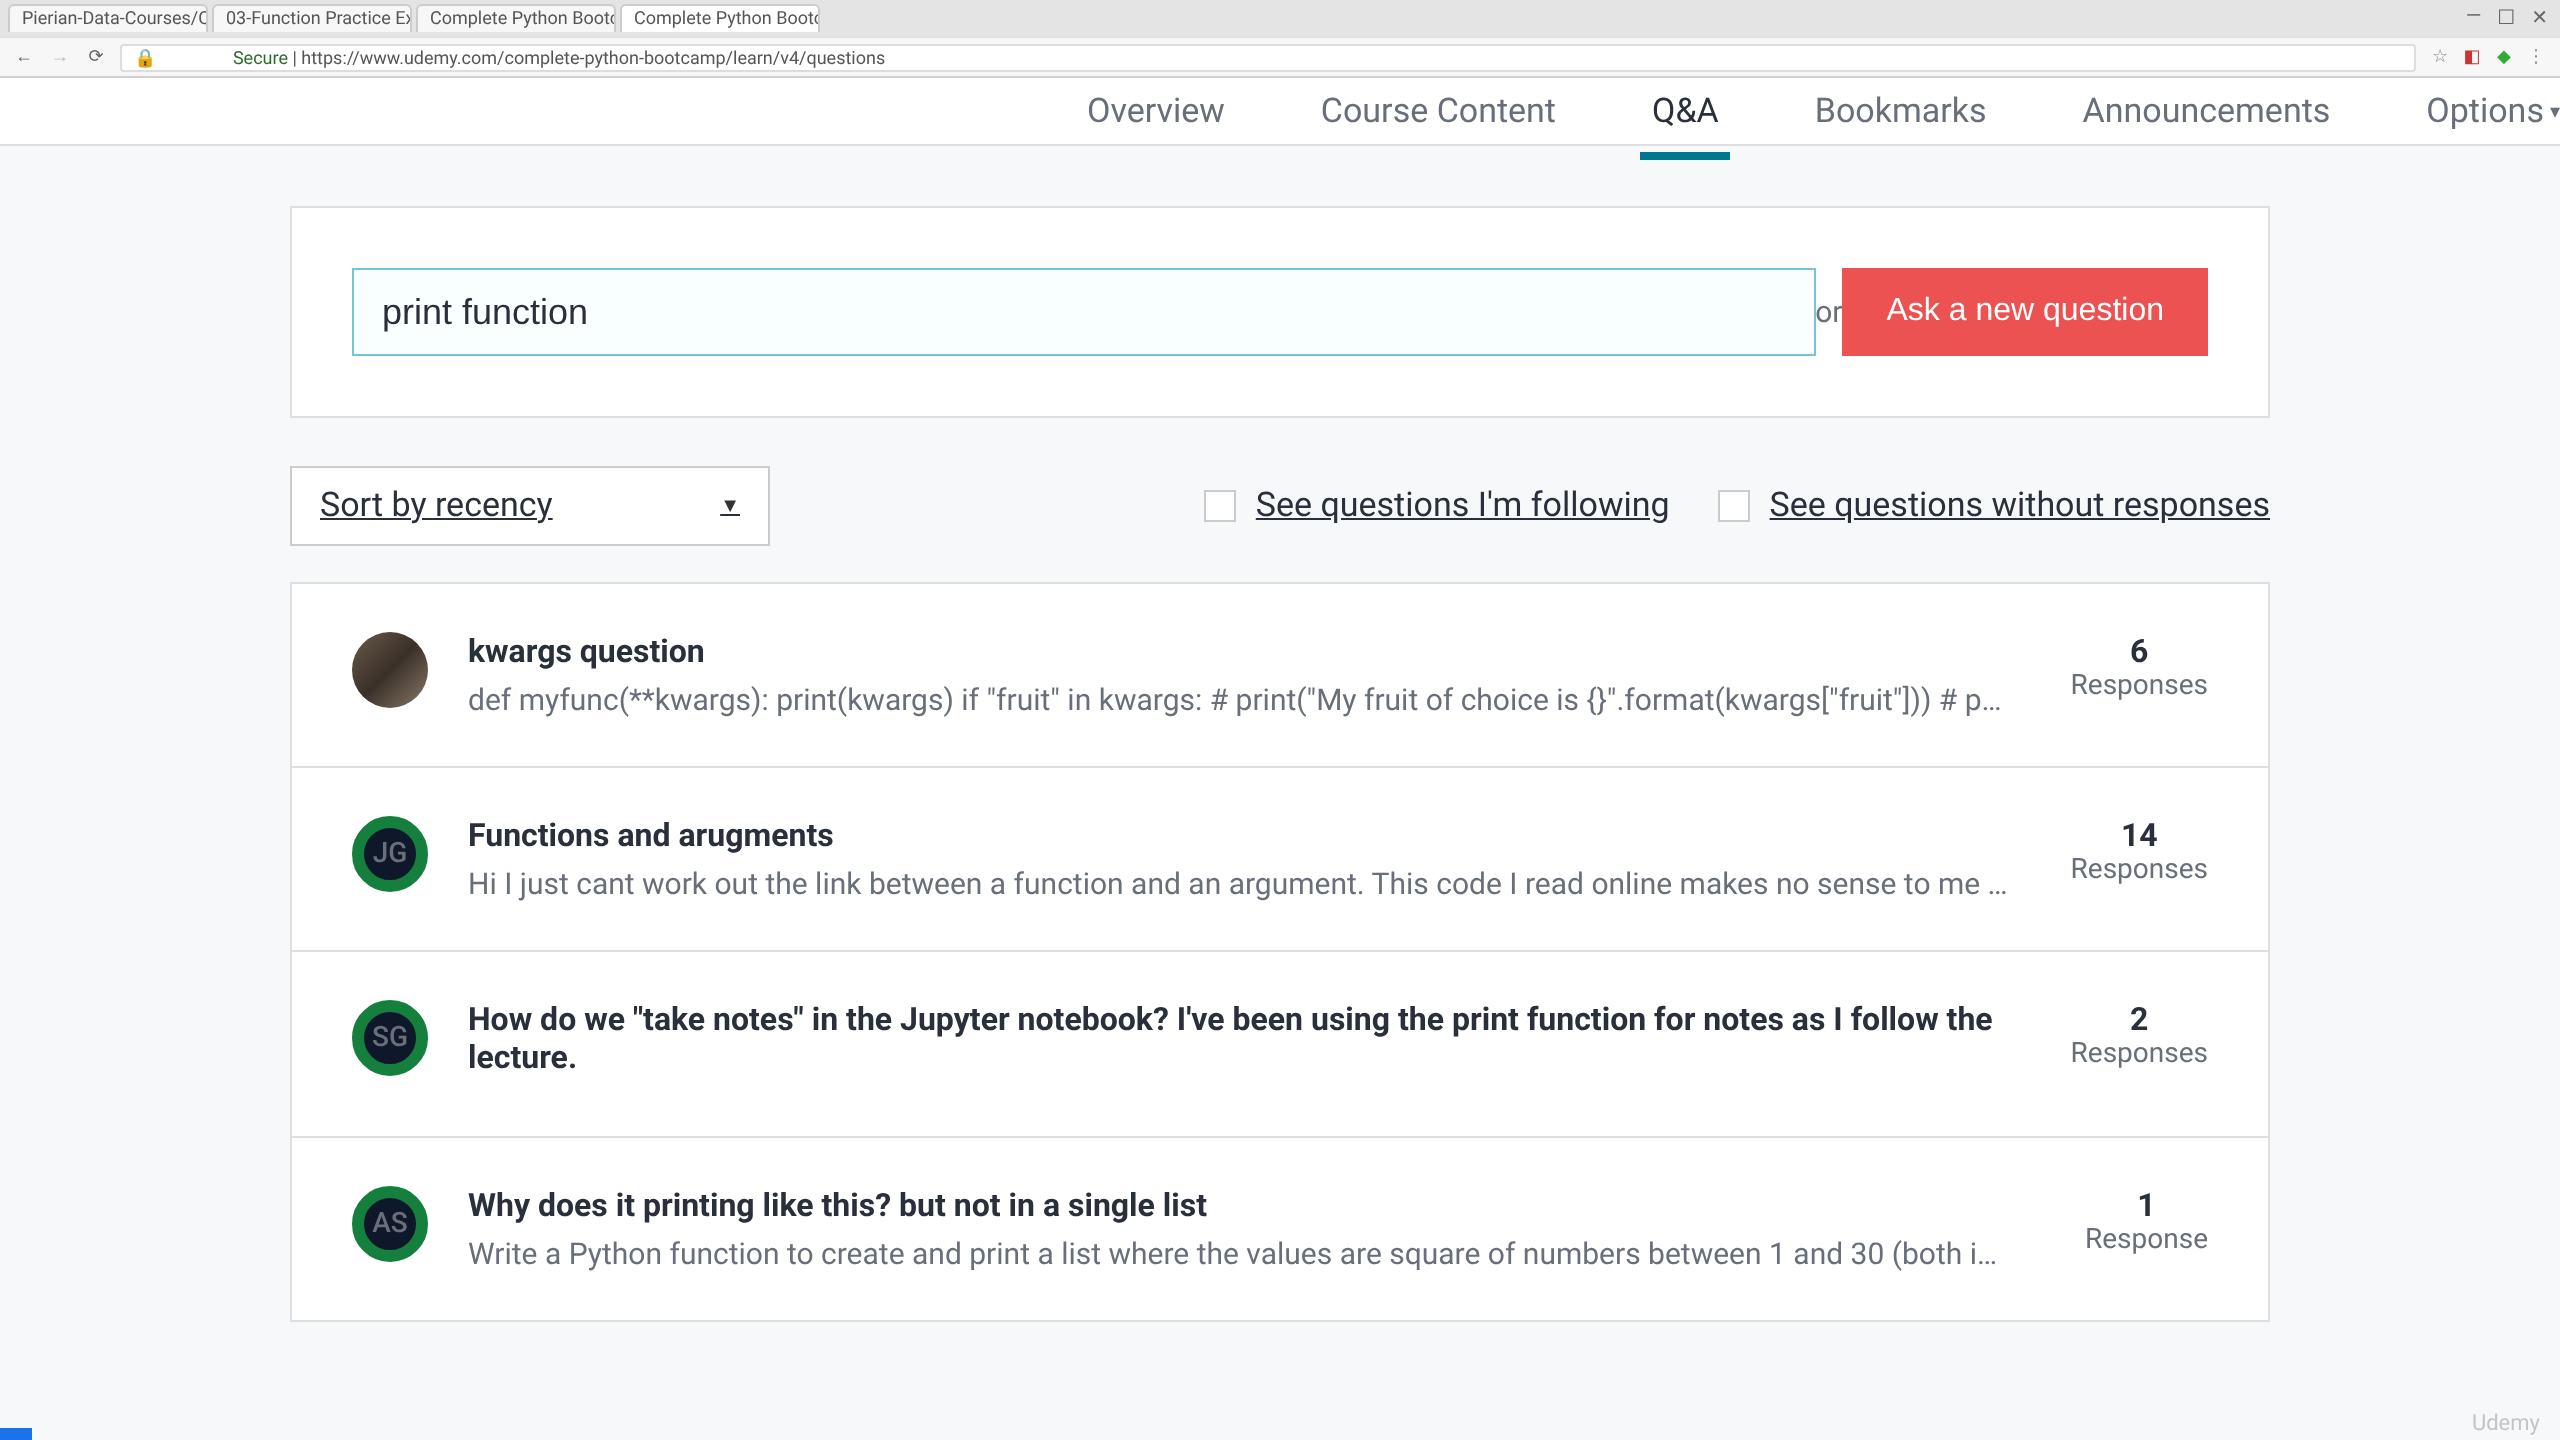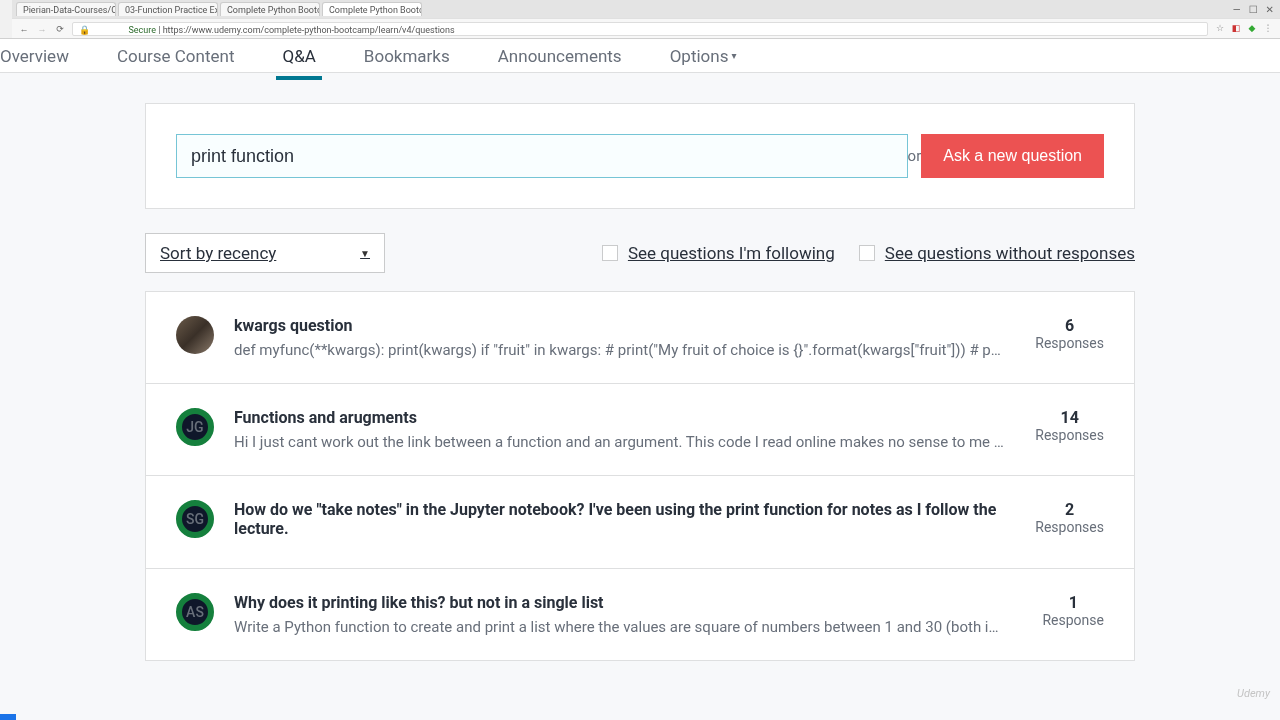--- a/index.html
+++ b/index.html
@@ -7,21 +7,20 @@
   font-family: -apple-system, BlinkMacSystemFont, "Segoe UI", Roboto, sans-serif;
   background: #f7f8fa;
   color: #29303b;
   font-size: 15px;
 }
 
 
 .browser-chrome {
   background: #f1f1f1;
   border-bottom: 1px solid #d0d0d0;
-  padding-left: 12px;
 }
 .tab-strip {
   display: flex;
   align-items: center;
   background: #e4e4e4;
   height: 18px;
   font-size: 9px;
   padding-left: 4px;
 }
 .browser-tab {
@@ -75,21 +74,21 @@
 }
 .url-box .proto { color: #2d6b2d; margin-left: 36px; }
 .url-box .rest { color: #555; }
 .addr-icons { display: flex; gap: 4px; color: #888; }
 .addr-icons span { width: 12px; height: 12px; display: inline-block; text-align:center; }
 
 
 .course-nav {
   background: #fff;
   display: flex;
-  justify-content: flex-start;
+  justify-content: flex-end;
   gap: 48px;
   border-bottom: 1px solid #dedfe0;
   height: 34px;
   align-items: center;
   color: #686f7a;
   font-size: 17px;
 }
 .course-nav .navitem { position: relative; cursor: pointer; }
 .course-nav .navitem.active {
   color: #29303b;
@@ -218,24 +217,23 @@
   text-align: center;
   flex-shrink: 0;
   color: #29303b;
 }
 .qresp .count { font-weight: 700; font-size: 16px; }
 .qresp .label { font-size: 14px; color: #686f7a; }
 
 .watermark {
   position: fixed;
   right: 10px;
-  bottom: 20px;
+  bottom: 2px;
   font-size: 11px;
   color: #c4c4c4;
-  font-style: italic;
 }
 .bottom-task {
   position: fixed;
   left: 0; bottom: 0;
   width: 16px; height: 6px;
   background: #1a73e8;
 }
 </style>
 </head>
 <body>

